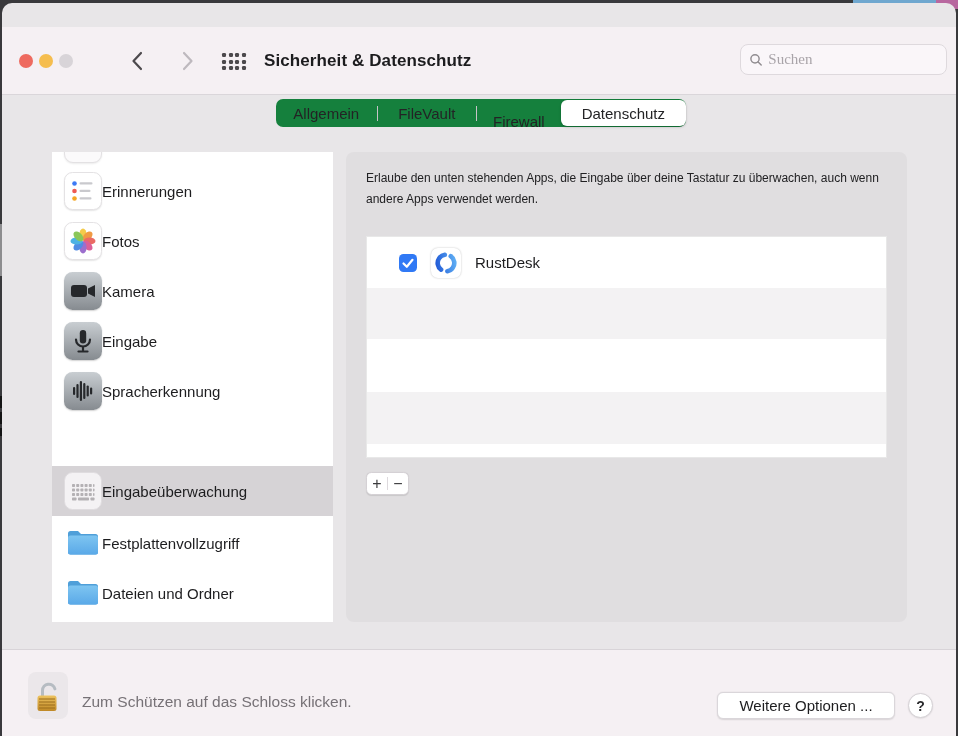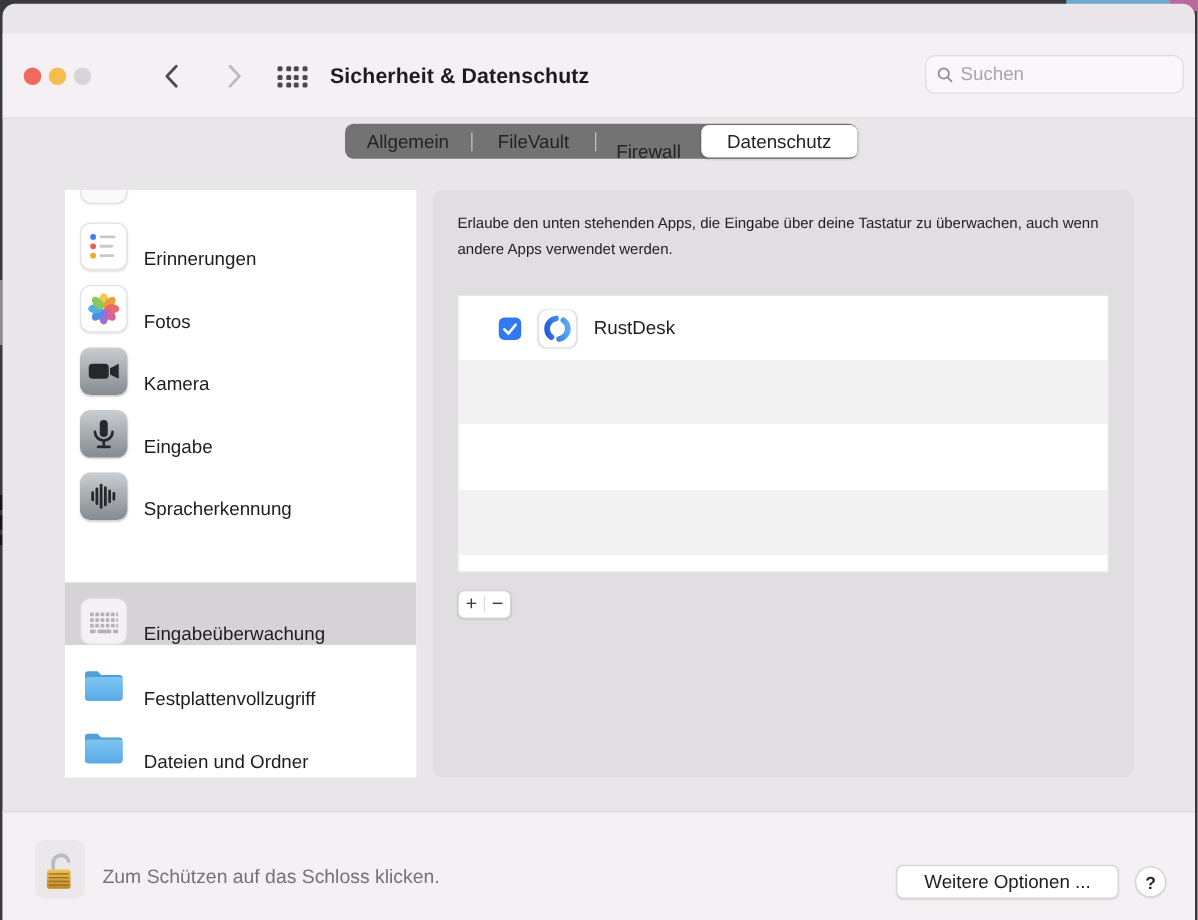--- a/index.html
+++ b/index.html
@@ -45,28 +45,28 @@
     position:absolute; left:262px; top:24px;
     font-size:17px; font-weight:bold; color:#1c1c1e; letter-spacing:.1px;
   }
   .search-field {
     position:absolute; left:738px; top:17px; width:207px; height:31px;
     background:#faf6f9; border:1px solid #ded9dd; border-radius:8px;
     display:flex; align-items:center; padding:0 8px; gap:5px;
   }
   .search-field input {
     border:none; outline:none; background:transparent; width:100%;
-    font-family:Liberation Sans, sans-serif; font-size:15px; color:#4a464a;
+    font-family:Liberation Serif, serif; font-size:15px; color:#4a464a;
   }
   .search-field input::placeholder { color:#a9a4a9; }
 
   
   .segmented {
     position:absolute; left:274px; top:96px; height:28px; width:410px;
-    background:#737373; border-radius:7px; display:flex; align-items:center;
+    background:#15803d; border-radius:7px; display:flex; align-items:center;
   }
   .segment {
     height:28px; display:flex; align-items:center; justify-content:center;
     font-size:15px; color:#232325; position:relative; cursor:default;
   }
   .seg-0 { width:101px; } .seg-1 { width:99px; } .seg-2 { width:84px;margin-top:16px; } .seg-3 { width:126px; }
   .segment.selected {
     background:#ffffff; border-radius:6px; height:26px;
     box-shadow:0 1px 2.5px rgba(0,0,0,.22), 0 0 0 .5px rgba(0,0,0,.04);
   }
@@ -77,21 +77,21 @@
     position:absolute; left:50px; top:149px; width:281px; height:470px;
     background:#ffffff; overflow:hidden;
   }
   .partial-icon {
     position:absolute; left:12px; top:-28px; width:38px; height:39px;
     background:#fbfafb; border:1px solid #e3e1e3; border-radius:9px;
     box-shadow:0 1px 2px rgba(0,0,0,.08);
   }
   .side-row {
     position:absolute; left:0; width:281px; height:50px;
-    display:flex; align-items:flex-end; padding-left:12px; gap:13px;
+    display:flex; align-items:center; padding-left:12px; 
   }
   .side-row.selected { background:#d6d3d6; }
   .side-label { font-size:15px; color:#1d1d1f; }
   .app-icon { width:38px; height:38px; border-radius:8.5px; flex:0 0 auto; position:relative; }
   .icon-white { background:#ffffff; border:1px solid #e4e2e4; box-shadow:0 1px 1.5px rgba(0,0,0,.10); }
   .icon-gray  { background:linear-gradient(#c9ced2,#868b90); box-shadow:0 1px 1.5px rgba(0,0,0,.18); }
   .icon-blue  { background:linear-gradient(#4a99f8,#2d6ef0); box-shadow:0 1px 1.5px rgba(0,0,0,.18); }
   .icon-kbd   { background:#f4f2f4; border:1px solid #dfdcdf; }
   .icon-clear { background:transparent; }
   .app-icon svg { position:absolute; left:0; top:0; }

